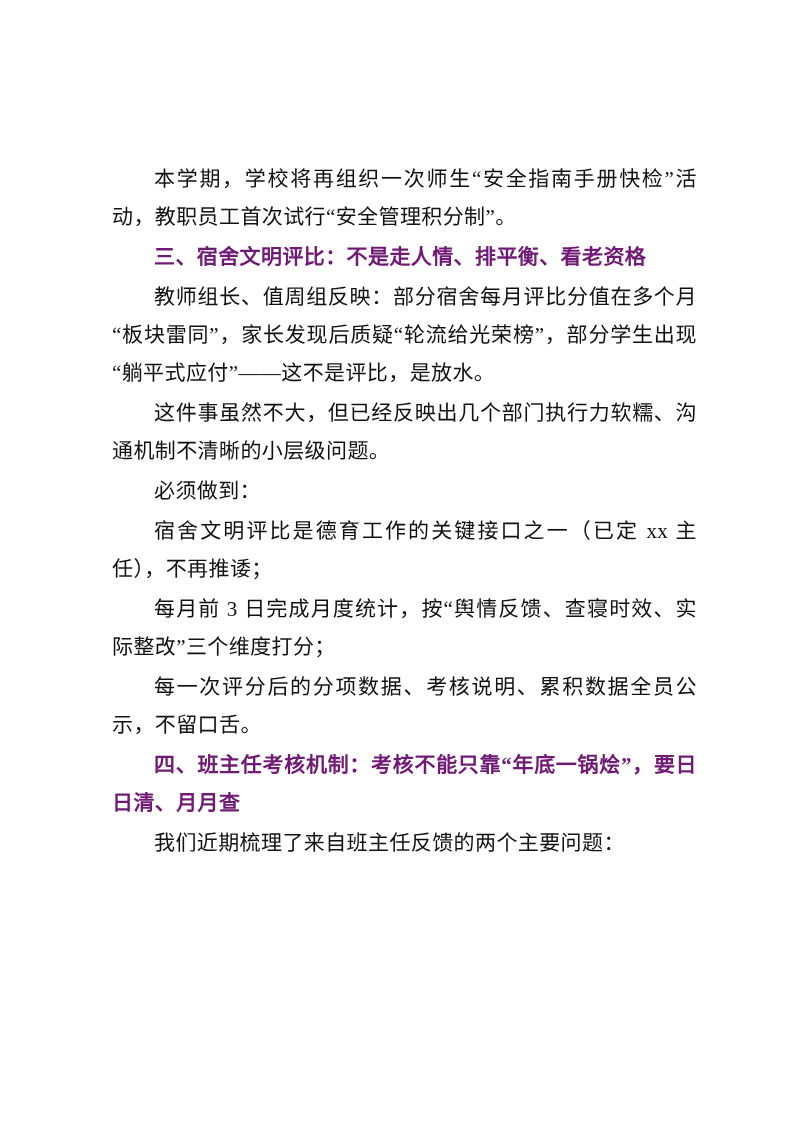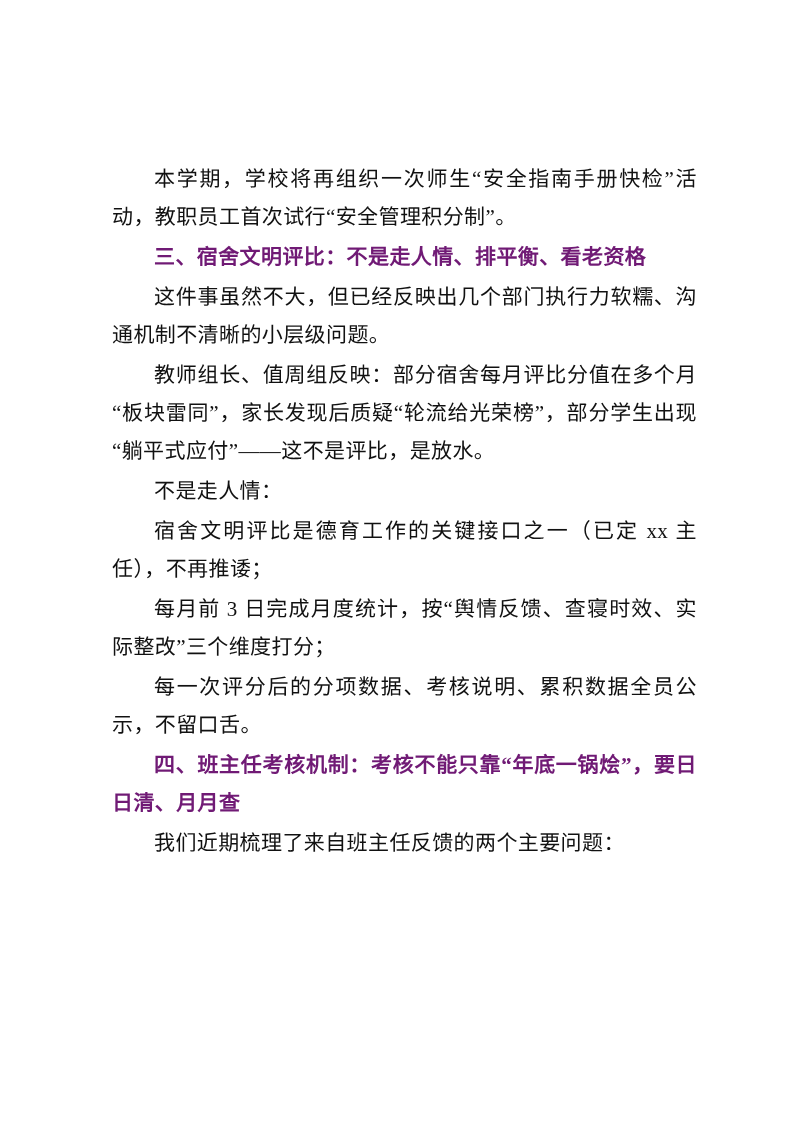--- a/index.html
+++ b/index.html
@@ -42,22 +42,22 @@
     color: #701a75;
   }
 </style>
 </head>
 <body>
 
 <div class="page">
   <div class="doc-body">
     <p class="para">本学期，学校将再组织一次师生“安全指南手册快检”活动，教职员工首次试行“安全管理积分制”。</p>
     <p class="para heading">三、宿舍文明评比：不是走人情、排平衡、看老资格</p>
+    <p class="para">教师组长、值周组反映：部分宿舍每月评比分值在多个月“板块雷同”，家长发现后质疑“轮流给光荣榜”，部分学生出现“躺平式应付”——这不是评比，是放水。</p>
     <p class="para">这件事虽然不大，但已经反映出几个部门执行力软糯、沟通机制不清晰的小层级问题。</p>
-    <p class="para">教师组长、值周组反映：部分宿舍每月评比分值在多个月“板块雷同”，家长发现后质疑“轮流给光荣榜”，部分学生出现“躺平式应付”——这不是评比，是放水。</p>
-    <p class="para">不是走人情：</p>
+    <p class="para">必须做到：</p>
     <p class="para">宿舍文明评比是德育工作的关键接口之一（已定 xx 主任），不再推诿；</p>
     <p class="para">每月前 3 日完成月度统计，按“舆情反馈、查寝时效、实际整改”三个维度打分；</p>
     <p class="para">每一次评分后的分项数据、考核说明、累积数据全员公示，不留口舌。</p>
     <p class="para heading">四、班主任考核机制：考核不能只靠“年底一锅烩”，要日日清、月月查</p>
     <p class="para">我们近期梳理了来自班主任反馈的两个主要问题：</p>
   </div>
 </div>
 
 </body></html>

